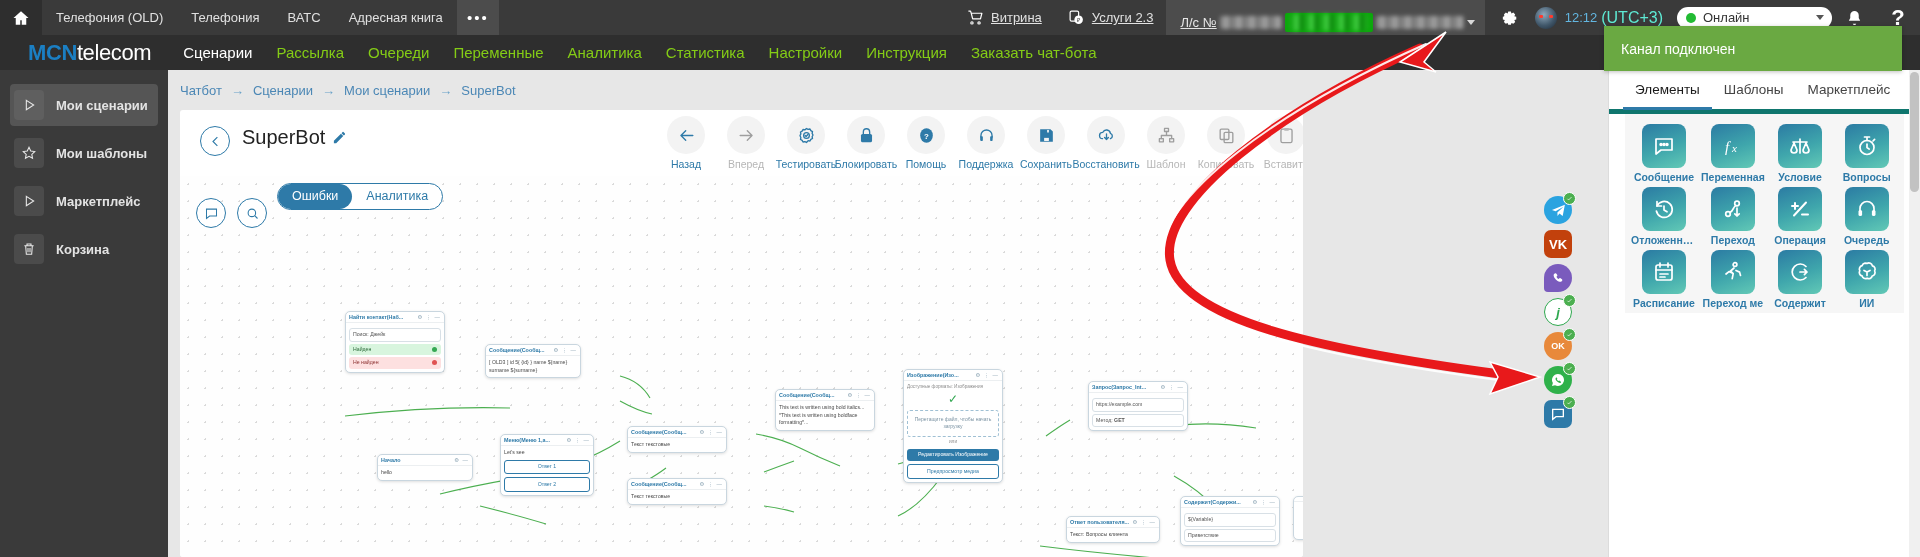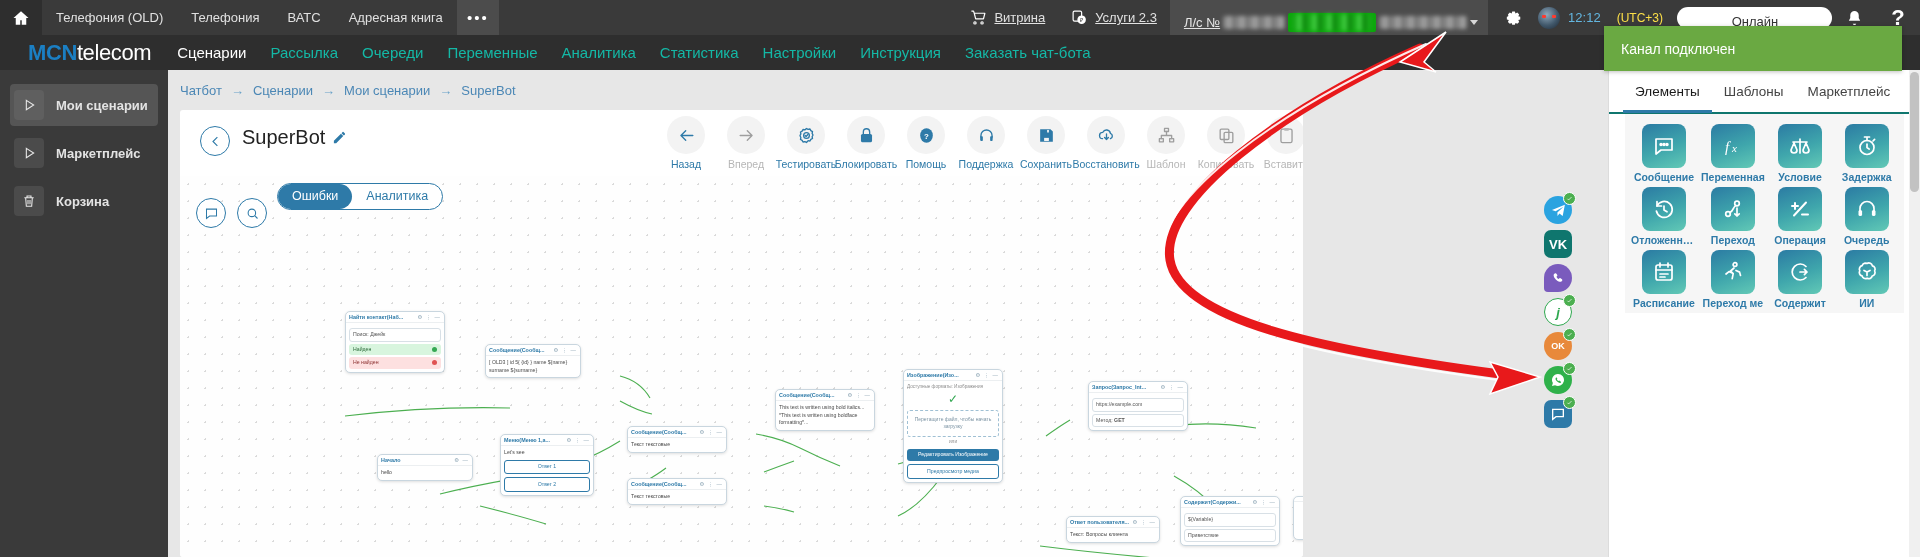--- a/index.html
+++ b/index.html
@@ -64,43 +64,43 @@
     width: 22px; height: 22px; border-radius: 50%; margin: 0 8px 0 4px;
     background: radial-gradient(circle at 40% 35%, #8fa8bb 0%, #41586b 55%, #1d2733 100%);
     position: relative; overflow: hidden;
   }
   .avatar::before, .avatar::after {
     content:''; position:absolute; width:4px; height:3px; background:#ff3b2f;
     top:8px; border-radius:1px;
   }
   .avatar::before { left:4px; } .avatar::after { right:4px; }
   .clock { color: #63b6e0; font-size: 13px; }
-  .tz { color: #fde047; font-size: 12px; margin-left: 16px; }
+  .tz { color: #5eead4; font-size: 16px; margin-left: 4px; }
   .status-pill {
     display: flex; align-items: center; gap: 7px; background: #fff; color: #333;
     border-radius: 13px; height: 22px; padding: 0 8px 0 9px; margin-left: 14px;
-    min-width: 155px; font-size: 13px; cursor: pointer; flex-direction: column;
+    min-width: 155px; font-size: 13px; cursor: pointer;
   }
   .status-dot { width: 10px; height: 10px; border-radius: 50%; background: #22bb33; }
   .status-pill .caret { margin-left: auto; width:0;height:0;
     border-left:4px solid transparent;border-right:4px solid transparent;border-top:5px solid #555;}
   .bell-btn, .help-btn { width: 44px; display:flex;align-items:center;justify-content:center;cursor:pointer;}
   .bell-svg { width: 17px; height: 18px; fill: #fff; }
   .help-q { color: #fff; font-size: 22px; font-weight: bold; }
 
   
   .navbar {
     position: absolute; top: 35px; left: 0; width: 1920px; height: 35px;
     background: #2e2e2e; display: flex; align-items: center; padding-left: 28px;
   }
-  .brand { font-size: 22px; letter-spacing: -.4px; margin-right: 14px; white-space: nowrap; }
+  .brand { font-size: 22px; letter-spacing: -.4px; margin-right: 20px; white-space: nowrap; }
   .brand .b1 { color: #1b7fc3; font-weight: bold; }
   .brand .b2 { color: #ffffff; font-weight: normal; }
   .nav-link {
-    color: #14b8a6; font-size: 15px; padding: 0 12px; cursor: pointer; white-space: nowrap;
+    color: #84cc16; font-size: 15px; padding: 0 12px; cursor: pointer; white-space: nowrap;
   }
   .nav-link.active { color: #ffffff; }
 
   
   .toast {
     position: absolute; top: 26px; right: 18px; width: 298px; height: 45px;
     background: #6aa942; color: #fff; display: flex; align-items: center;
     padding-left: 17px; font-size: 14px; z-index: 60;
     box-shadow: 0 1px 4px rgba(0,0,0,.25);
   }
@@ -248,21 +248,21 @@
     border-radius: 50%; background: #4caf50; border: 1.5px solid #fff;
     display: flex; align-items: center; justify-content: center;
   }
   .rail-badge svg { width: 7px; height: 7px; stroke: #fff; stroke-width: 2.4; fill: none; }
 
   
   .rightpanel {
     position: absolute; top: 70px; right: 0; width: 312px; height: 487px;
     background: #fff; border-left: 1px solid #dcdcdc;
   }
-  .rp-tabs { display: flex; height: 44px; padding: 0 14px; border-bottom: 2px solid #0f766e; }
+  .rp-tabs { display: flex; height: 44px; padding: 0 14px; border-bottom: 5px solid #0f766e; }
   .rp-tab {
     display: flex; align-items: center; font-size: 13.5px; color: #444;
     padding: 0 12px; cursor: pointer; position: relative;
   }
   .rp-tab.active { color: #1a1a1a; }
   .rp-tab.active::after {
     content:''; position:absolute; left:0; right:0; bottom:-1px; height:3px; background:#2e7aa8;
   }
   .rp-search {
     margin: 16px 16px 0 16px; height: 36px; background: #f4f4f4; border-radius: 4px;
@@ -385,20 +385,28 @@
 </div>
 
 <div class="sidebar">
   <div class="side-item active">
     <span class="side-ico">
       <svg viewBox="0 0 24 24">
           <path d="M8 5l11 7-11 7z"></path>
         </svg>
     </span>
     <span>Мои сценарии</span>
+  </div>
+  <div class="side-item">
+    <span class="side-ico">
+      <svg viewBox="0 0 24 24">
+          <path d="M12 3.5l2.6 5.5 6 .8-4.4 4.2 1.1 6-5.3-2.9L6.7 20l1.1-6L3.4 9.8l6-.8z"></path>
+        </svg>
+    </span>
+    <span>Мои шаблоны</span>
   </div>
   <div class="side-item">
     <span class="side-ico">
       <svg viewBox="0 0 24 24">
           <path d="M8 5l11 7-11 7z"></path>
         </svg>
     </span>
     <span>Маркетплейс</span>
   </div>
   <div class="side-item">
@@ -716,21 +724,21 @@
           <path d="M21 4 2.8 11.2l5.1 1.7L19 6.6l-8.6 8.2.3 5 2.6-3.5 4.6 3.4z"></path>
         </svg>
     </div>
     <div class="rail-badge">
       <svg viewBox="0 0 24 24">
           <path d="M5 13l4 4 10-10"></path>
         </svg>
     </div>
   </div>
   <div class="rail-item">
-    <div class="rail-sq" style="background:#0f766e">VK</div>
+    <div class="rail-sq" style="background:#c2410c">VK</div>
   </div>
   <div class="rail-item">
     <div class="rail-sq" style="background:#7a5bbd;border-radius:50% 50% 50% 14%">
       <svg viewBox="0 0 24 24" width="15" height="15" fill="#fff">
           <path d="M6.6 3.6c1-.4 1.9.2 2.4 1l1 1.8c.4.8.2 1.5-.5 2l-.8.6c.7 1.9 2 3.2 3.9 3.9l.6-.8c.5-.7 1.2-.9 2-.5l1.8 1c.8.5 1.4 1.4 1 2.4-.6 1.6-2.4 2.6-4.1 2.2C9.5 16.3 5 11.8 4.3 7.7c-.4-1.7.6-3.5 2.3-4.1z"></path>
         </svg>
     </div>
   </div>
   <div class="rail-item">
     <div class="rail-sq" style="background:#fff;border:1.6px solid #2fa84f;color:#2fa84f;border-radius:50%;font-style:italic">j</div>
@@ -812,21 +820,21 @@
       </span>
       <span class="rp-lab">Условие</span>
     </div>
     <div class="rp-cell">
       <span class="rp-tile">
         <svg viewBox="0 0 24 24">
             <circle cx="12" cy="13.5" r="7"></circle>
             <path d="M12 10v3.5l2.2 1.6M9.5 3h5M12 3v3.5M18 7l1.6-1.6"></path>
           </svg>
       </span>
-      <span class="rp-lab">Задержка</span>
+      <span class="rp-lab">Вопросы</span>
     </div>
 
     <div class="rp-cell">
       <span class="rp-tile">
         <svg viewBox="0 0 24 24">
             <path d="M5 9A8 8 0 1 1 4.4 14"></path>
             <path d="M5 4.5V9h4.5"></path>
             <path d="M12 9v4l3 1.8"></path>
           </svg>
       </span>

